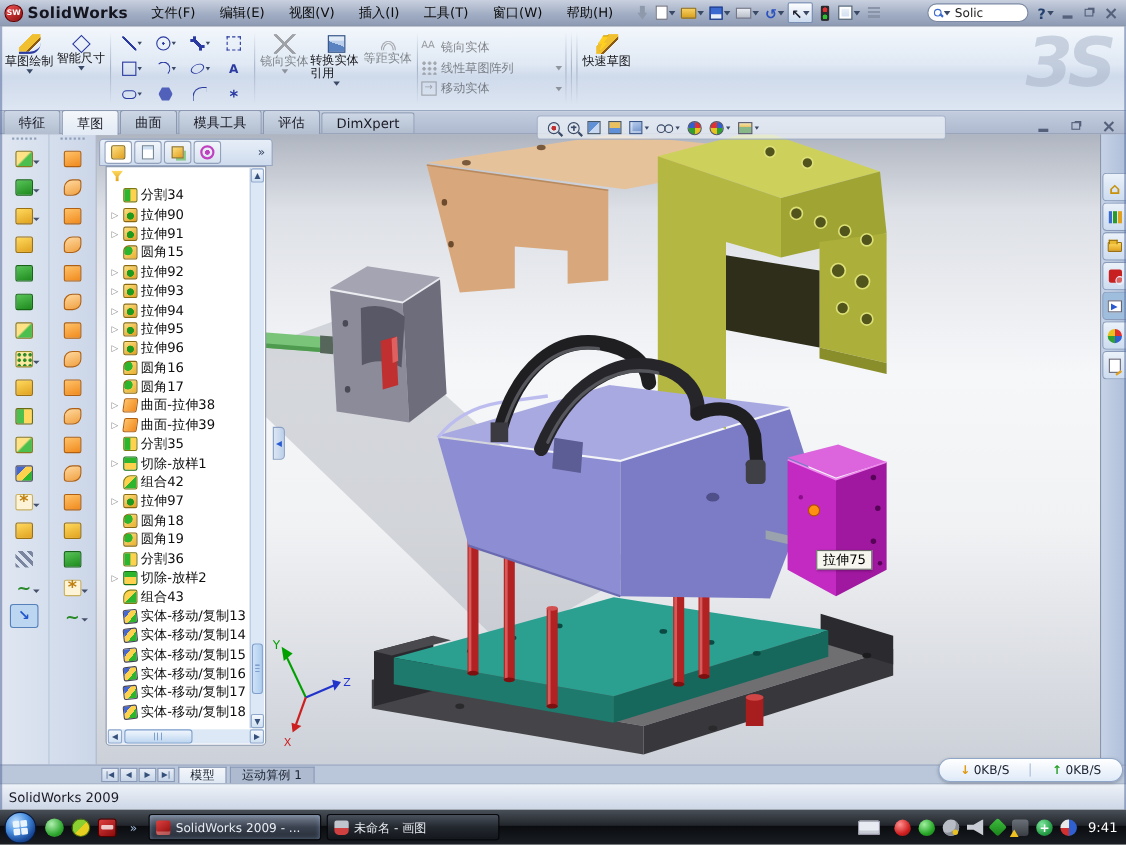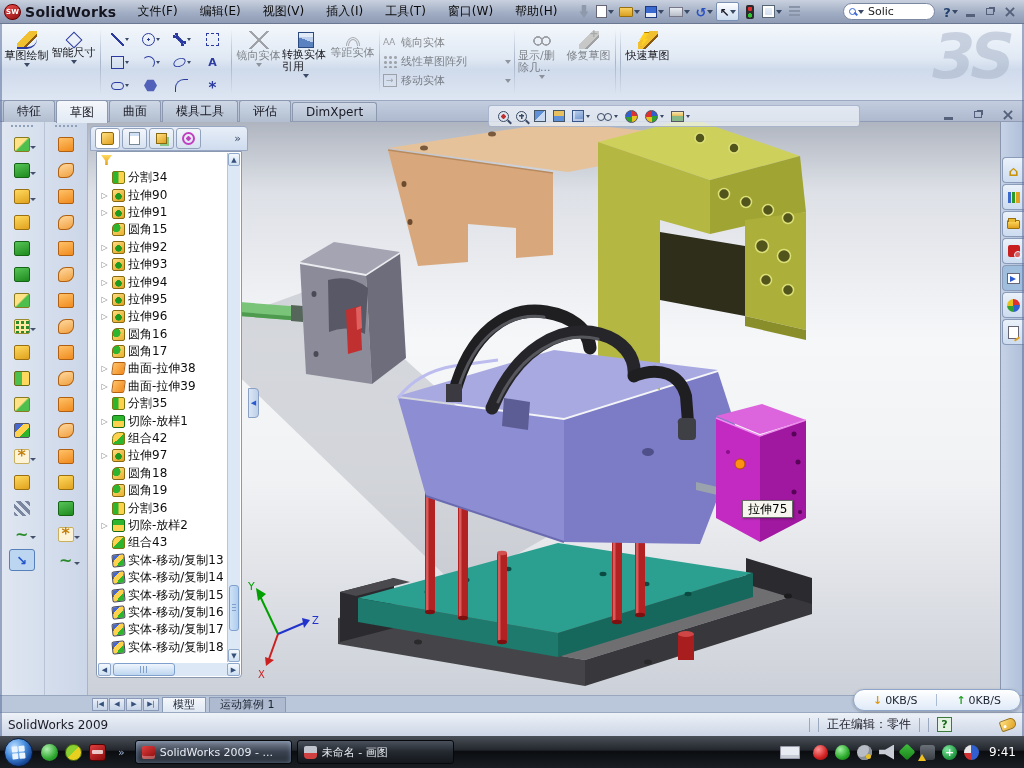--- a/index.html
+++ b/index.html
@@ -459,31 +459,20 @@
       </div>
       <div class="rrow disabled">
         <span class="sic si-move"></span>
         <span>移动实体</span>
         <span class="dtri" style="margin-left:auto"></span>
       </div>
     </div>
   </div>
   <div class="rsep"></div>
 
-  <div class="rgroup">
-    <div class="rbig disabled">
-      <span class="bic bi-dispdel"></span>
-      <span class="lab">显示/删除几...</span>
-      <span class="dtri"></span>
-    </div>
-    <div class="rbig disabled">
-      <span class="bic bi-repair"></span>
-      <span class="lab">修复草图</span>
-    </div>
-  </div>
   <div class="rsep"></div>
 
   <div class="rsep"></div>
 
   <div class="rgroup">
     <div class="rbig">
       <span class="bic bi-rapid"></span>
       <span class="lab">快速草图</span>
     </div>
   </div>
@@ -1144,29 +1133,20 @@
   <span class="navb n4"></span>
   <div style="display:contents">
   <span class="dtab active">模型</span>
 
   <span class="dtab">运动算例 1</span>
 </div>
 </div>
 
 <div class="statusbar">
   <span class="sb-left">SolidWorks 2009</span>
-  <div class="sb-right">
-    <span class="sb-sep"></span>
-    <span class="sb-sep"></span>
-    <span>正在编辑：零件</span>
-    <span class="sb-sep"></span>
-    <span class="sb-sep"></span>
-    <span class="sb-help">?</span>
-    <span class="sb-tag"></span>
-  </div>
 </div>
 
 <div class="speed">
   <span class="spd-down">0KB/S</span>
   <span class="spd-sep"></span>
   <span class="spd-up">0KB/S</span>
 </div>
 
 <div class="taskbar">
   <div class="orb">

